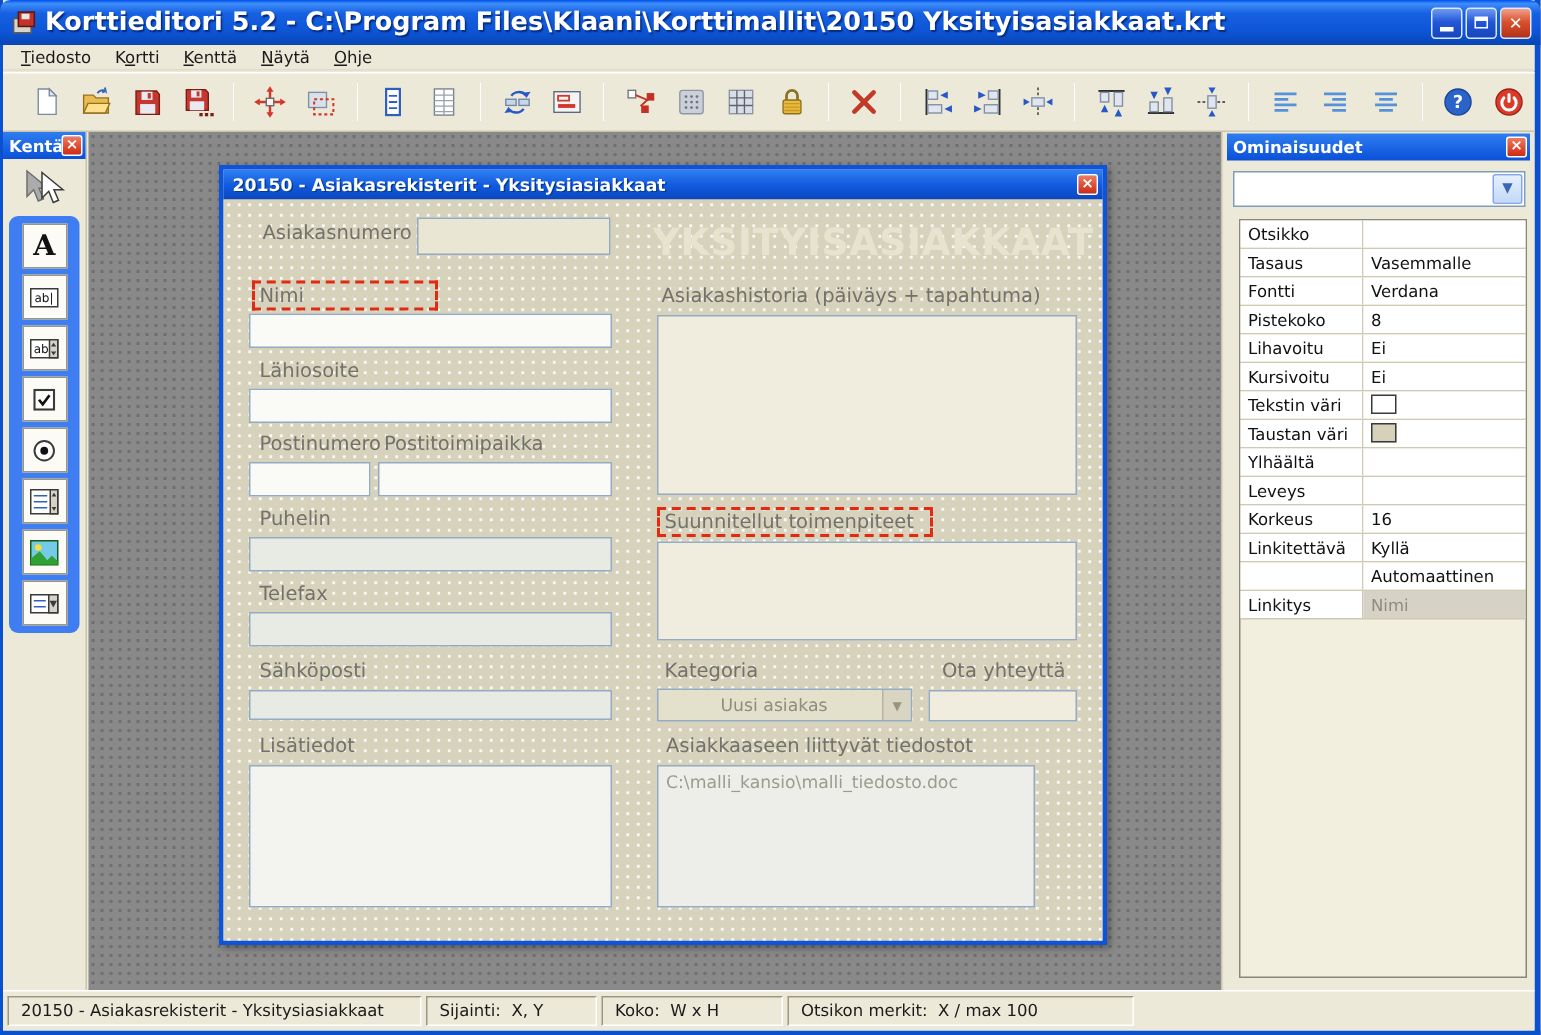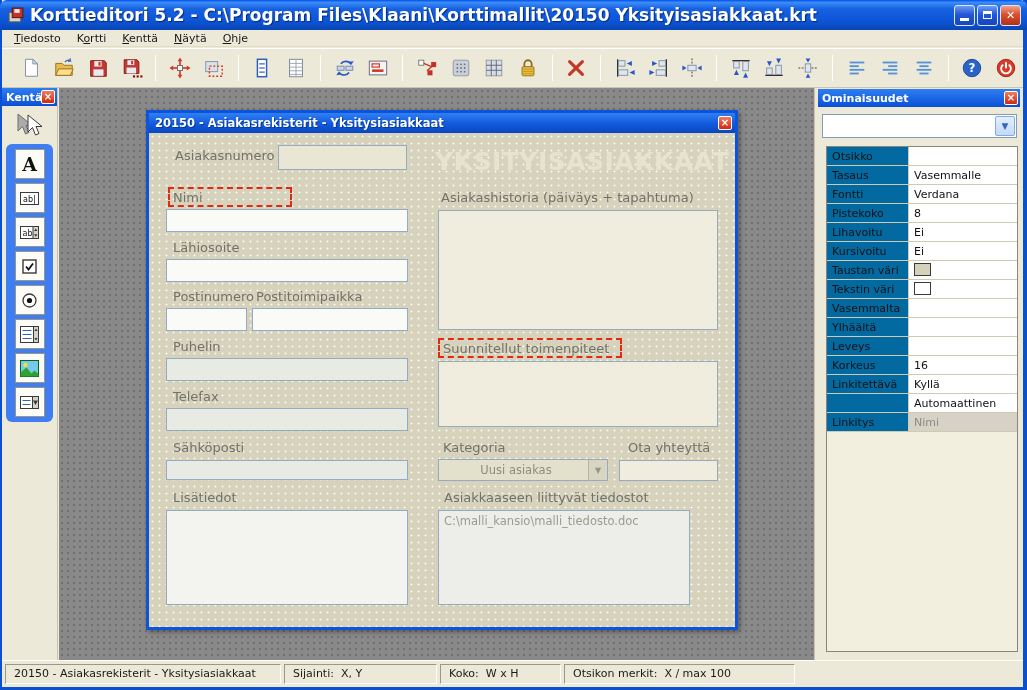--- a/index.html
+++ b/index.html
@@ -73,21 +73,21 @@
   .props-combo { position:absolute; left:7px; top:26px; width:195px; height:24px;
     background:#fff; border:1px solid #7F9DB9; display:flex; }
   .props-combo .cfield { flex:1; }
   .props-combo .cbtn { width:20px; margin:1px; border-radius:2px; border:1px solid #86A8E8;
     background:linear-gradient(180deg,#E6F0FC,#C2D9F8); display:flex; align-items:center; justify-content:center;
     color:#3A66B8; font-size:9px; }
   .propgrid { position:absolute; left:11px; top:58px; width:192px; bottom:8px;
     background:#F2EFDE; border:1px solid #8A8678; }
   .prow { display:flex; height:19px; border-bottom:1px solid #CFCAB2; }
   .prow .pl { width:82px; padding:3px 12px 0 5px; border-right:1px solid #CFCAB2; color:#111;
-    background:#0369a1; white-space:nowrap; overflow:hidden; }
+    background:#ffffff; white-space:nowrap; overflow:hidden; }
   .prow .pv { flex:1; padding:3px 0 0 5px; background:#fff; color:#111; white-space:nowrap; overflow:hidden; }
   .prow .pv.muted { background:#D6D2C6; color:#8E8C80; }
   .swatch { display:inline-block; width:17px; height:13px; border:1px solid #3A3A3A; margin-top:-1px; }
 
   
   .card-window { position:absolute; left:87px; top:22px; width:592px; height:520px;
     border:3px solid #0C54DC; background:#D6D2BB; box-shadow:2px 2px 5px rgba(0,0,0,.35); }
   .card-title { height:20px; background:linear-gradient(180deg,#2F80F2 0%,#1159DE 55%,#0A47BE 100%);
     color:#fff; font-weight:bold; font-size:11.5px; display:flex; align-items:center; padding:0 3px 0 6px; }
   .card-title .ct-label { flex:1; white-space:nowrap; overflow:hidden; text-shadow:1px 1px 0 #063A90; }
@@ -109,21 +109,21 @@
   .dcombo { background:#E3E0CB; display:flex; align-items:center; color:#8F8D7D; font-size:11.5px; }
   .dcombo .dtext { flex:1; padding-left:5px; white-space:nowrap; overflow:hidden; }
   .dcombo .dbtn { width:19px; align-self:stretch; background:#D9D5C3; border-left:1px solid #B8B4A0;
     display:flex; align-items:center; justify-content:center; color:#98957F; font-size:8px; }
 
   
   .statusbar { position:absolute; left:0; bottom:0px; width:1021px; height:27px; background:#ECE9D8;
     border-top:1px solid #fff; display:flex; align-items:center; padding:2px 2px 3px 3px; gap:3px; }
   .scell { height:20px; border:1px solid; border-color:#9C9884 #FFFFFF #FFFFFF #9C9884;
     display:flex; align-items:center; padding:0 8px; color:#1A1A1A; white-space:pre; }
-  .sc0 { width:276px; } .sc1 { width:219px; } .sc2 { width:153px; } .sc3 { width:121px; } .sc4 { width:231px; }
+  .sc0 { width:276px; } .sc1 { width:219px; } .sc2 { width:114px; } .sc3 { width:121px; } .sc4 { width:231px; }
 </style>
 </head>
 <body>
 
 <div class="app">
 
   <div class="titlebar">
     <svg class="appicon" viewBox="0 0 16 16">
       <rect x="1" y="5" width="11" height="9" fill="#D8D4C8" stroke="#5A5A5A"></rect>
       <rect x="4" y="1" width="10" height="9" fill="#C4332A" stroke="#5E1710"></rect>
@@ -579,30 +579,26 @@
           </div>
         <div class="prow">
             <div class="pl">Lihavoitu</div>
             <div class="pv">Ei</div>
           </div>
         <div class="prow">
             <div class="pl">Kursivoitu</div>
             <div class="pv">Ei</div>
           </div>
         <div class="prow">
+            <div class="pl">Tekstin väri</div>
+            <div class="pv"><span class="swatch" style="background: rgb(255, 255, 255);"></span></div>
+          </div>
+        <div class="prow">
             <div class="pl">Taustan väri</div>
             <div class="pv"><span class="swatch" style="background: rgb(213, 209, 186);"></span></div>
-          </div>
-        <div class="prow">
-            <div class="pl">Tekstin väri</div>
-            <div class="pv"><span class="swatch" style="background: rgb(255, 255, 255);"></span></div>
-          </div>
-        <div class="prow">
-            <div class="pl">Vasemmalta</div>
-            <div class="pv"></div>
           </div>
         <div class="prow">
             <div class="pl">Ylhäältä</div>
             <div class="pv"></div>
           </div>
         <div class="prow">
             <div class="pl">Leveys</div>
             <div class="pv"></div>
           </div>
         <div class="prow">

